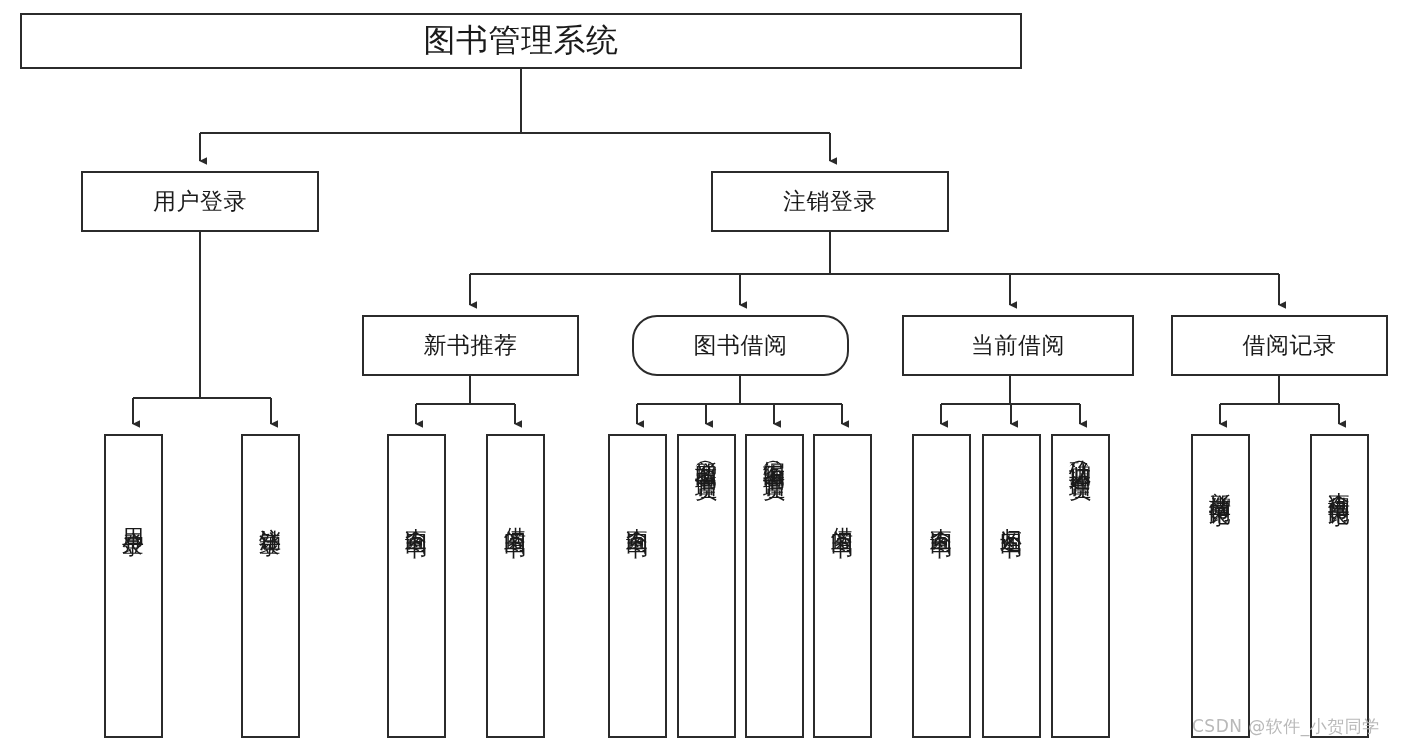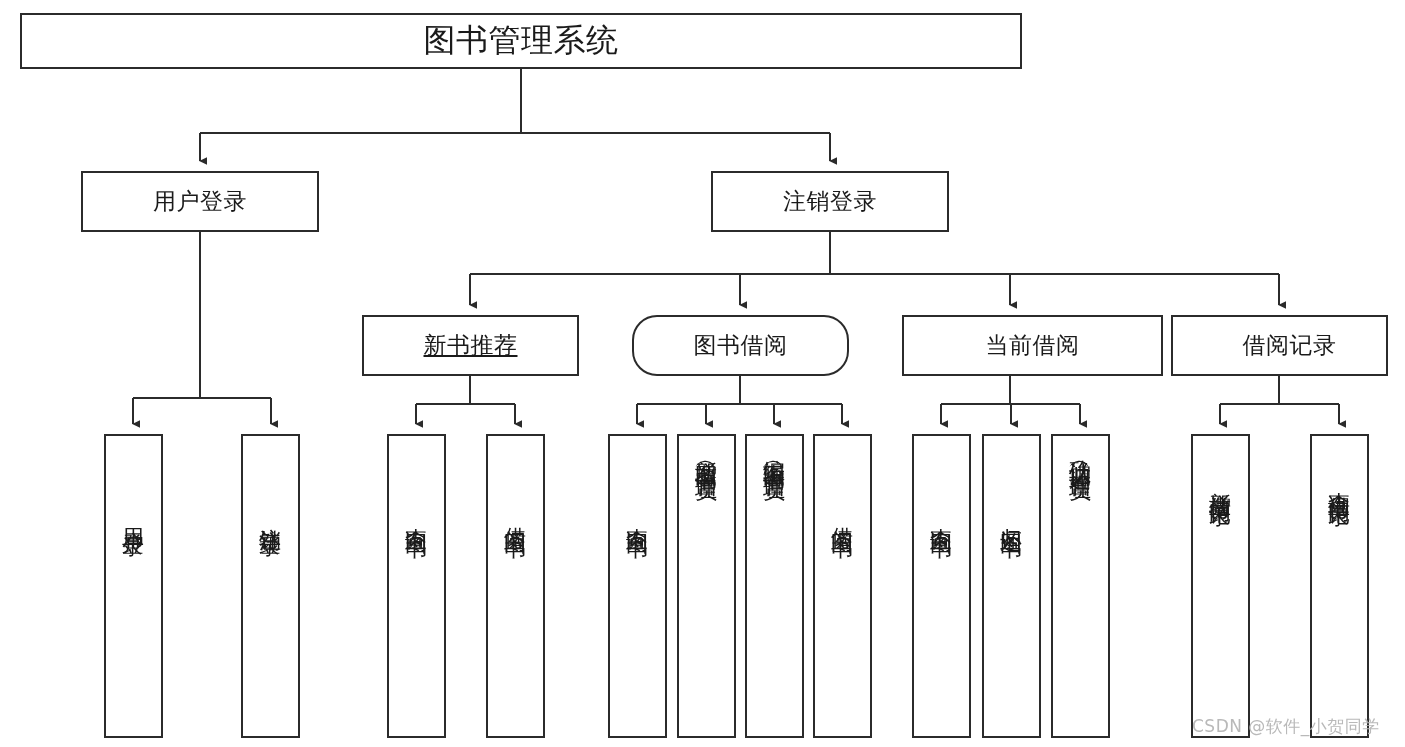--- a/index.html
+++ b/index.html
@@ -137,29 +137,29 @@
   </div>
 
   <div class="node horiz" style="left:81px; top:171px; width:238px; height:61px;">
     <span class="label">用户登录</span>
   </div>
 
   <div class="node horiz" style="left:711px; top:171px; width:238px; height:61px;">
     <span class="label">注销登录</span>
   </div>
 
-  <div class="node horiz" style="left:362px; top:315px; width:217px; height:61px;text-decoration:underline;">
+  <div class="node horiz" style="left:362px; top:315px; width:217px; height:61px;">
     <span class="label">新书推荐</span>
   </div>
 
   <div class="node horiz" style="left:632px; top:315px; width:217px; height:61px;border-radius:25px;">
     <span class="label">图书借阅</span>
   </div>
 
-  <div class="node horiz" style="left:902px; top:315px; width:261px; height:61px;">
+  <div class="node horiz" style="left:902px; top:315px; width:232px; height:61px;">
     <span class="label">当前借阅</span>
   </div>
 
   <div class="node horiz" style="left:1171px; top:315px; width:217px; height:61px;padding-left:20px;">
     <span class="label">借阅记录</span>
   </div>
 
   <div class="node vert" style="left:104px; top:434px; width:59px; height:304px; padding-top:74px;">
     <span class="label">用户登录</span>
   </div>

